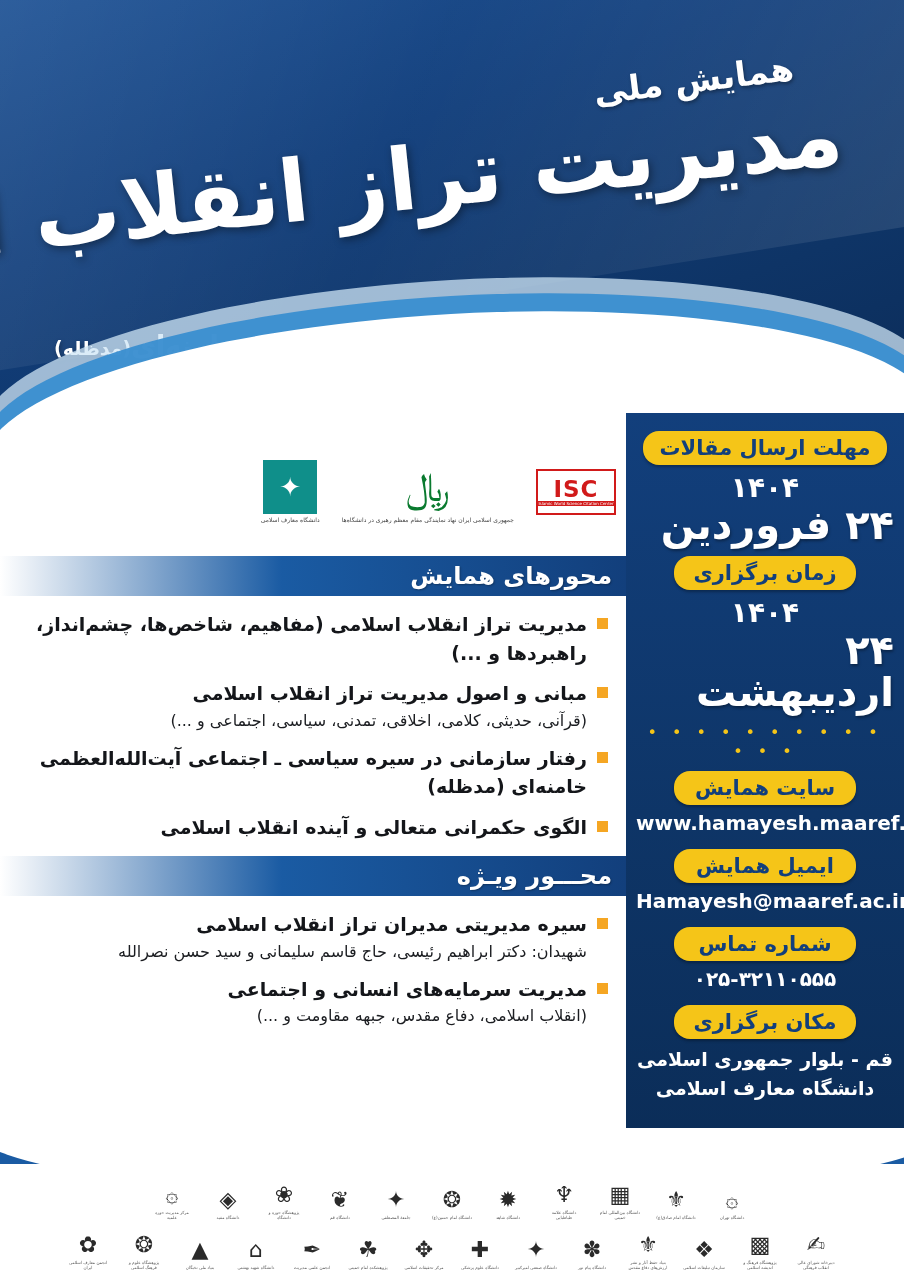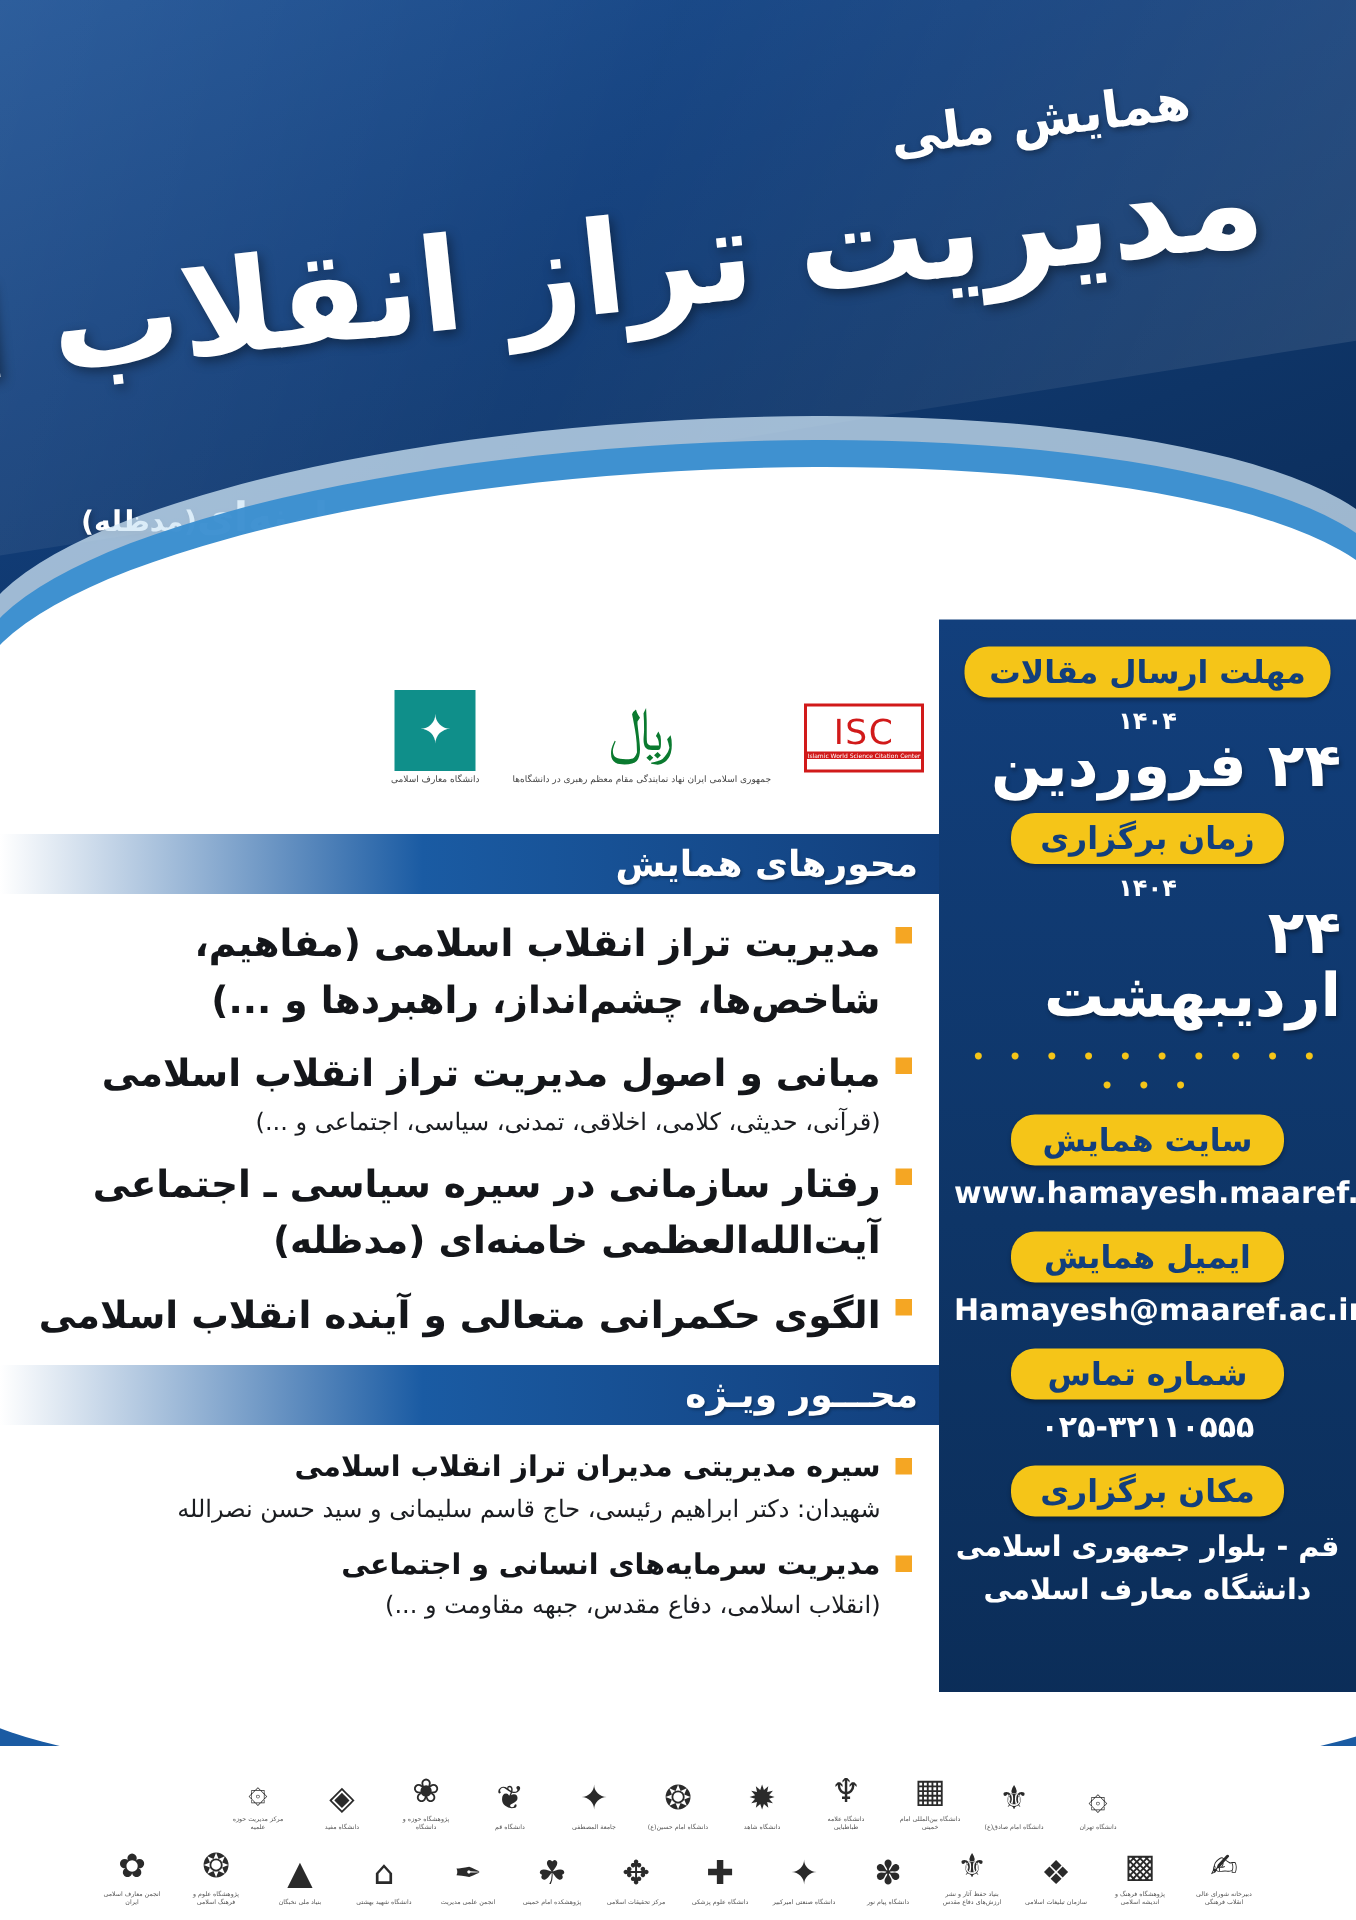--- a/index.html
+++ b/index.html
@@ -94,21 +94,21 @@
     font-size:21px;font-weight:bold;
     text-align:center;
     padding:5px 16px;
     border-radius:16px;
     width:max-content;
     min-width:150px;
     box-shadow:0 2px 3px rgba(0,0,0,.3);
   }
   .pill.wide{min-width:190px;}
   .date-line{
-    text-align:center;font-size:16px;font-weight:bold;color:#ffffff;margin:2px 0 0 0;
+    text-align:center;font-size:28px;font-weight:bold;color:#ffffff;margin:2px 0 0 0;
   }
   .date-big{
     text-align:right;font-size:40px;font-weight:bold;color:#ffffff;
     line-height:1.05;margin:0 0 10px 0;
     text-shadow:1px 2px 3px rgba(0,0,0,.35);
   }
   .dots{
     text-align:center;color:#f5c518;letter-spacing:5px;font-size:16px;margin:6px 0 10px 0;
   }
   .val{
@@ -129,21 +129,21 @@
   }
   .logos-row{
     position:absolute;right:10px;top:22px;
     display:flex;align-items:center;gap:22px;
     direction:ltr;
   }
   .isc-logo{
     width:76px;height:42px;background:#ffffff;border:2px solid #d11a1a;
     display:flex;flex-direction:column;align-items:center;justify-content:center;
   }
-  .isc-logo .isc-text{color:#d11a1a;font-weight:normal;font-size:23px;line-height:1;letter-spacing:1px;}
+  .isc-logo .isc-text{color:#d11a1a;font-weight:bold;font-size:23px;line-height:1;letter-spacing:1px;}
   .isc-logo .isc-bar{background:#d11a1a;color:#fff;font-size:4px;width:100%;text-align:center;line-height:1.4;}
   .emblem{
     width:54px;height:54px;display:flex;align-items:center;justify-content:center;
   }
   .emblem-ir{color:#0a7a2f;font-size:40px;line-height:1;}
   .emblem-caption{font-size:6px;color:#444;text-align:center;direction:rtl;line-height:1.3;}
   .logo-block{display:flex;flex-direction:column;align-items:center;gap:2px;}
   .maaref-logo{
     width:54px;height:54px;background:#0f8f8a;color:#fff;
     display:flex;align-items:center;justify-content:center;font-size:26px;font-weight:bold;
@@ -164,21 +164,21 @@
     padding:0 18px 0 18px;
   }
   .topic{
     display:flex;align-items:flex-start;gap:10px;margin-bottom:11px;
     justify-content:flex-start;
   }
   .bullet{
     width:11px;height:11px;background:#f5a623;flex:0 0 auto;margin-top:8px;
   }
   .topic-txt{flex:1;text-align:right;}
-  .topic-main{font-size:25px;font-weight:bold;color:#14161a;line-height:1.5;}
+  .topic-main{font-size:19px;font-weight:bold;color:#14161a;line-height:1.5;}
   .topic-sub{font-size:16px;color:#1b1d21;line-height:1.5;margin-top:1px;}
 
   .special .topic-main{font-size:19px;text-align:right;}
   .special .topic-sub{font-size:16px;}
 
   
   .footer{
     position:absolute;left:0;bottom:0;width:904px;height:116px;
     background:#ffffff;
   }

